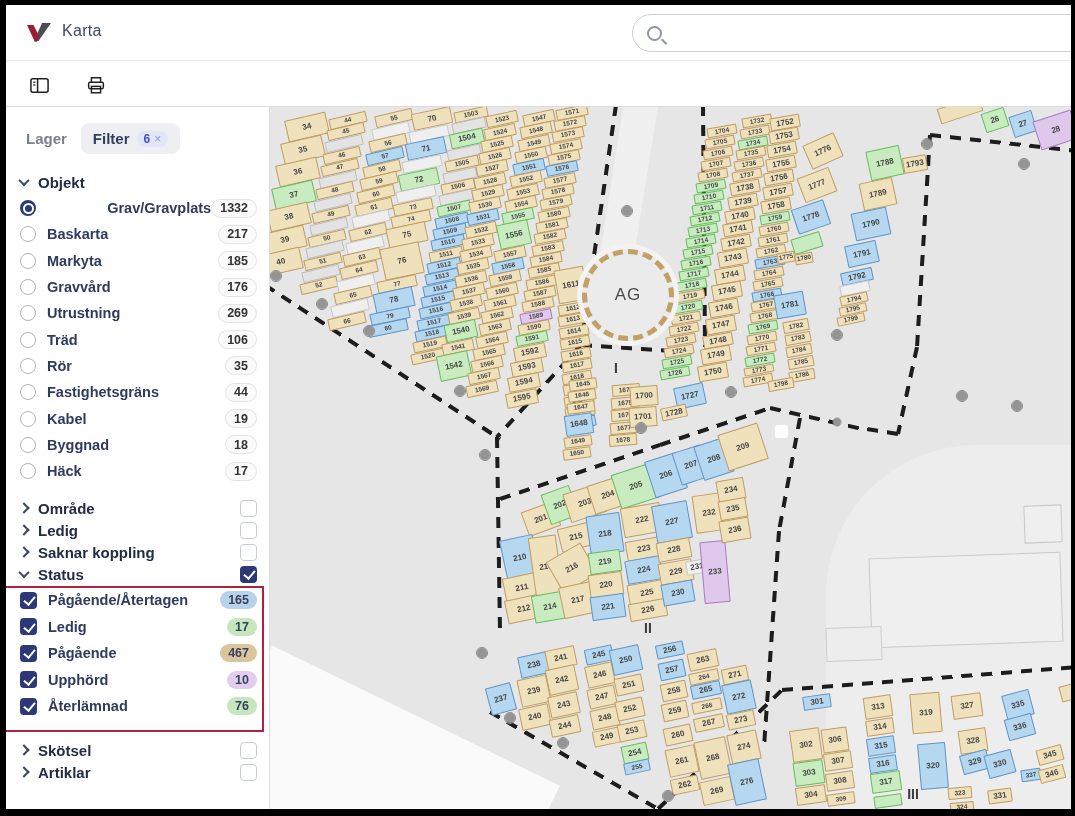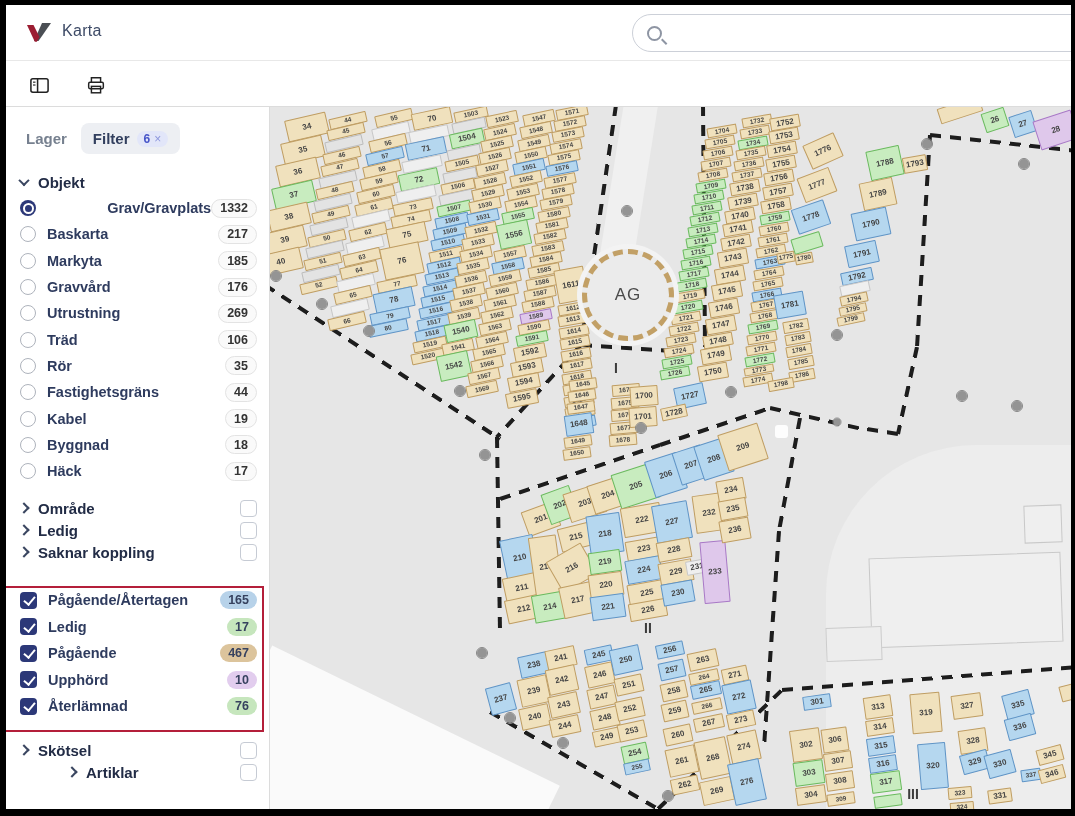--- a/index.html
+++ b/index.html
@@ -192,20 +192,25 @@
       <div class="row" style="height: 22px;">
         <div class="chev r"></div>
         <div class="hdr-lbl">Ledig</div>
         <div class="cb"></div>
       </div>
       <div class="row" style="height: 22px;">
         <div class="chev r"></div>
         <div class="hdr-lbl">Saknar koppling</div>
         <div class="cb"></div>
       </div>
+      <div class="row" style="height: 22px;">
+        <div class="chev d"></div>
+        <div class="hdr-lbl">Status</div>
+        <div class="cb ck"></div>
+      </div>
     </div>
   <div class="sb-abs" id="status-items" style="top:480px">
       <div class="row" style="height: 26.5px;">
         <div class="cb ck"></div>
         <div class="lbl">Pågående/Återtagen</div>
         <div class="status-pill" style="background: rgb(183, 210, 233);">165</div>
       </div>
       <div class="row" style="height: 26.5px;">
         <div class="cb ck"></div>
         <div class="lbl">Ledig</div>
@@ -226,21 +231,21 @@
         <div class="lbl">Återlämnad</div>
         <div class="status-pill" style="background: rgb(198, 230, 189);">76</div>
       </div>
     </div>
   <div class="sb-abs" id="bottom-sections" style="top:632px">
       <div class="row" style="height: 22px;">
         <div class="chev r"></div>
         <div class="hdr-lbl">Skötsel</div>
         <div class="cb"></div>
       </div>
-      <div class="row" style="height: 22px; margin-left: 48px;">
+      <div class="row" style="height: 22px;">
         <div class="chev r"></div>
         <div class="hdr-lbl">Artiklar</div>
         <div class="cb"></div>
       </div>
     </div>
 
   <div id="annotation-box" style="border-color: rgb(180, 31, 58);"></div>
 </div>
 
 <div id="map">

